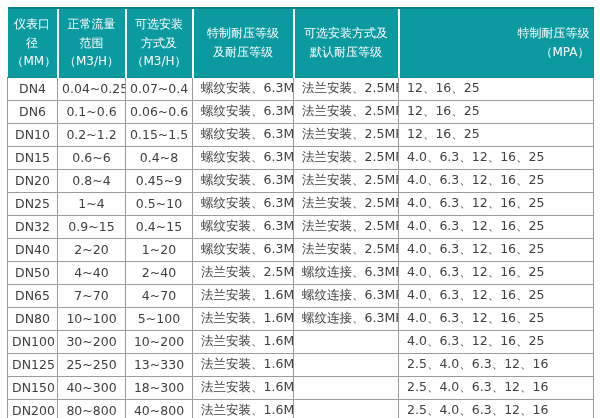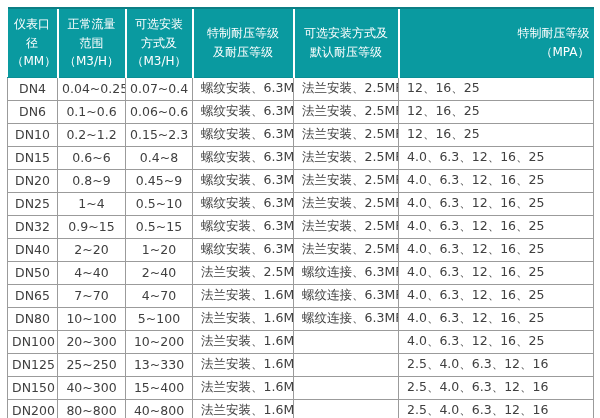--- a/index.html
+++ b/index.html
@@ -115,53 +115,53 @@
           <td>DN6</td>
           <td>0.1~0.6</td>
           <td>0.06~0.6</td>
           <td class="align-left">螺纹安装、6.3MPA</td>
           <td class="align-left">法兰安装、2.5MPA</td>
           <td class="align-left">12、16、25</td>
         </tr>
         <tr>
           <td>DN10</td>
           <td>0.2~1.2</td>
-          <td>0.15~2.3</td>
+          <td>0.15~1.5</td>
           <td class="align-left">螺纹安装、6.3MPA</td>
           <td class="align-left">法兰安装、2.5MPA</td>
           <td class="align-left">12、16、25</td>
         </tr>
         <tr>
           <td>DN15</td>
           <td>0.6~6</td>
           <td>0.4~8</td>
           <td class="align-left">螺纹安装、6.3MPA</td>
           <td class="align-left">法兰安装、2.5MPA</td>
           <td class="align-left">4.0、6.3、12、16、25</td>
         </tr>
         <tr>
           <td>DN20</td>
-          <td>0.8~9</td>
+          <td>0.8~4</td>
           <td>0.45~9</td>
           <td class="align-left">螺纹安装、6.3MPA</td>
           <td class="align-left">法兰安装、2.5MPA</td>
           <td class="align-left">4.0、6.3、12、16、25</td>
         </tr>
         <tr>
           <td>DN25</td>
           <td>1~4</td>
           <td>0.5~10</td>
           <td class="align-left">螺纹安装、6.3MPA</td>
           <td class="align-left">法兰安装、2.5MPA</td>
           <td class="align-left">4.0、6.3、12、16、25</td>
         </tr>
         <tr>
           <td>DN32</td>
           <td>0.9~15</td>
-          <td>0.5~15</td>
+          <td>0.4~15</td>
           <td class="align-left">螺纹安装、6.3MPA</td>
           <td class="align-left">法兰安装、2.5MPA</td>
           <td class="align-left">4.0、6.3、12、16、25</td>
         </tr>
         <tr>
           <td>DN40</td>
           <td>2~20</td>
           <td>1~20</td>
           <td class="align-left">螺纹安装、6.3MPA</td>
           <td class="align-left">法兰安装、2.5MPA</td>
@@ -186,38 +186,38 @@
         <tr>
           <td>DN80</td>
           <td>10~100</td>
           <td>5~100</td>
           <td class="align-left">法兰安装、1.6MPA</td>
           <td class="align-left">螺纹连接、6.3MPA</td>
           <td class="align-left">4.0、6.3、12、16、25</td>
         </tr>
         <tr>
           <td>DN100</td>
-          <td>20~300</td>
+          <td>30~200</td>
           <td>10~200</td>
           <td class="align-left">法兰安装、1.6MPA</td>
           <td class="align-left"></td>
           <td class="align-left">4.0、6.3、12、16、25</td>
         </tr>
         <tr>
           <td>DN125</td>
           <td>25~250</td>
           <td>13~330</td>
           <td class="align-left">法兰安装、1.6MPA</td>
           <td class="align-left"></td>
           <td class="align-left">2.5、4.0、6.3、12、16</td>
         </tr>
         <tr>
           <td>DN150</td>
           <td>40~300</td>
-          <td>15~400</td>
+          <td>18~300</td>
           <td class="align-left">法兰安装、1.6MPA</td>
           <td class="align-left"></td>
           <td class="align-left">2.5、4.0、6.3、12、16</td>
         </tr>
         <tr>
           <td>DN200</td>
           <td>80~800</td>
           <td>40~800</td>
           <td class="align-left">法兰安装、1.6MPA</td>
           <td class="align-left"></td>

